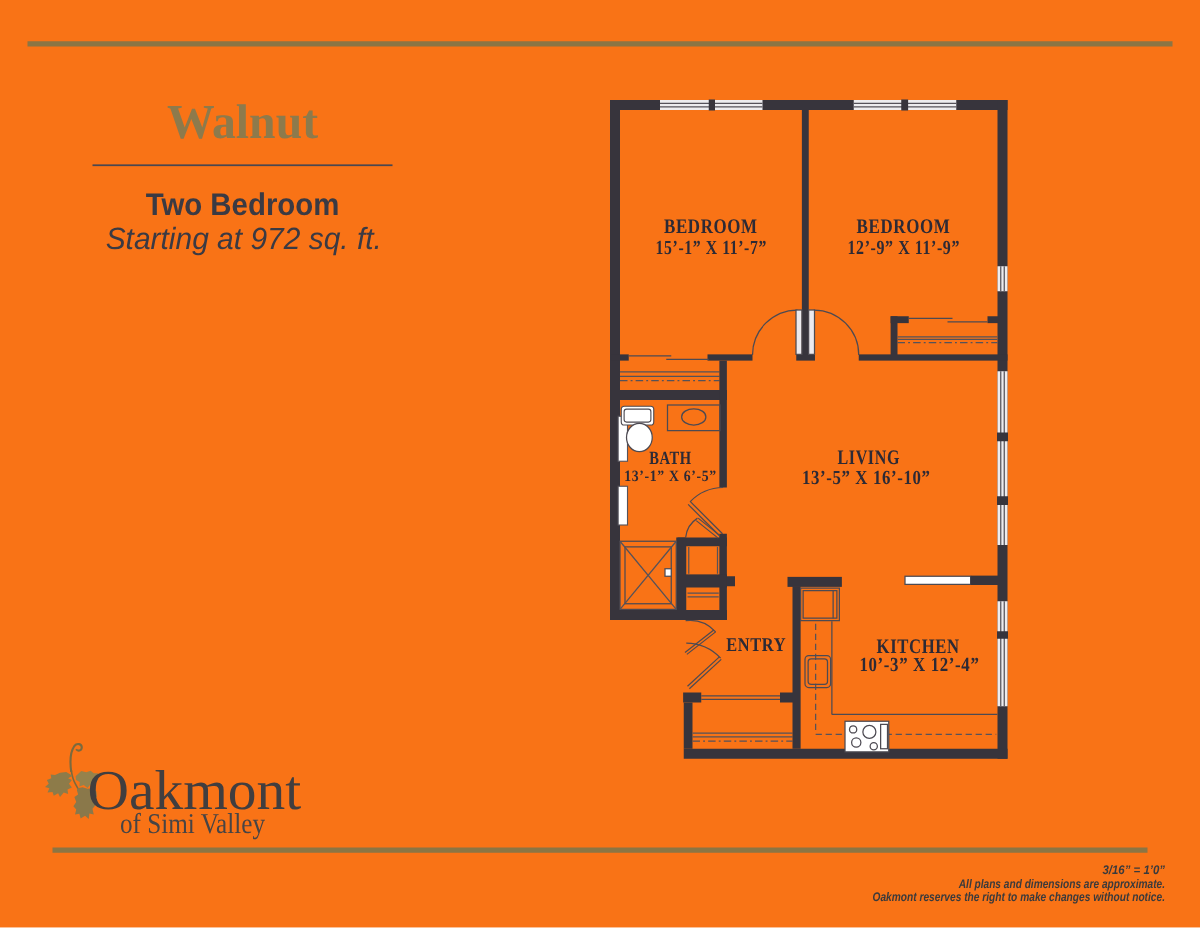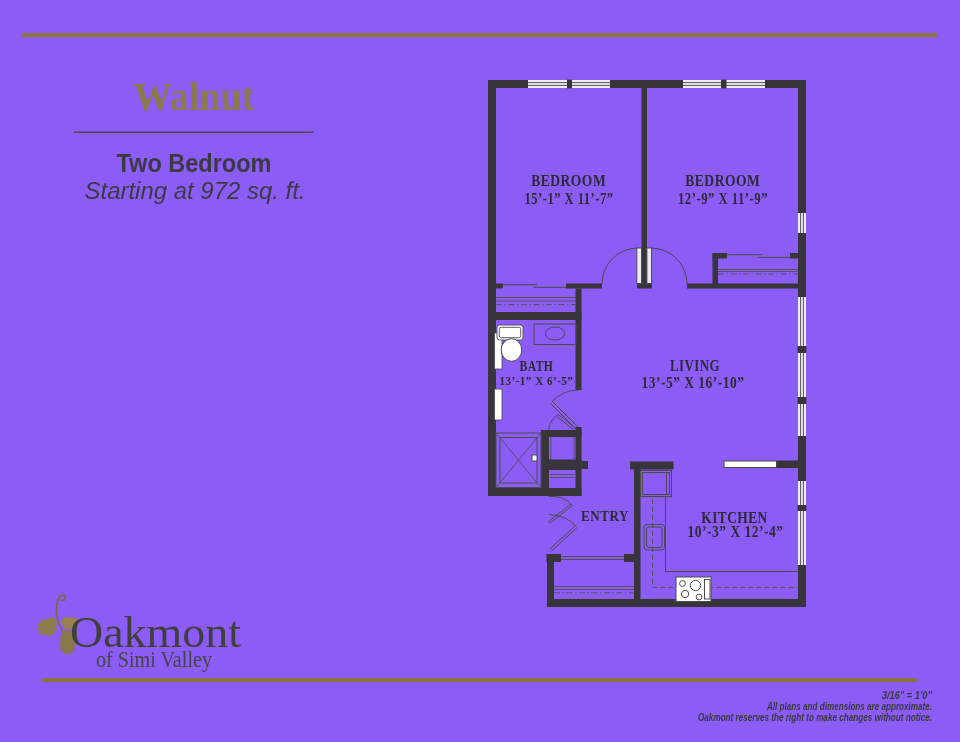--- a/index.html
+++ b/index.html
@@ -1,16 +1,16 @@
 <!DOCTYPE html>
 <html><head>
 <meta charset="utf-8">
 <style>
 html,body{margin:0;padding:0;background:#fdfdfd;}
-#page{position:relative;width:960px;height:742px;background:#8b5cf6;overflow:hidden;font-family:"Liberation Sans",sans-serif;}
+#page{position:relative;width:960px;height:742px;background:#f97316;overflow:hidden;font-family:"Liberation Sans",sans-serif;}
 svg text{font-family:"Liberation Serif",serif;}
 svg text.sans{font-family:"Liberation Sans",sans-serif;}
 .wall{fill:#37343c;}
 .fix{fill:none;stroke:#4d4a52;stroke-width:1;}
 .fixw{fill:#ffffff;stroke:#4d4a52;stroke-width:1;}
 .thin{stroke:#55525a;stroke-width:1;fill:none;}
 .lbl{font-weight:bold;fill:#2d2a35;letter-spacing:0.6px;}
 </style>
 </head>
 <body>

